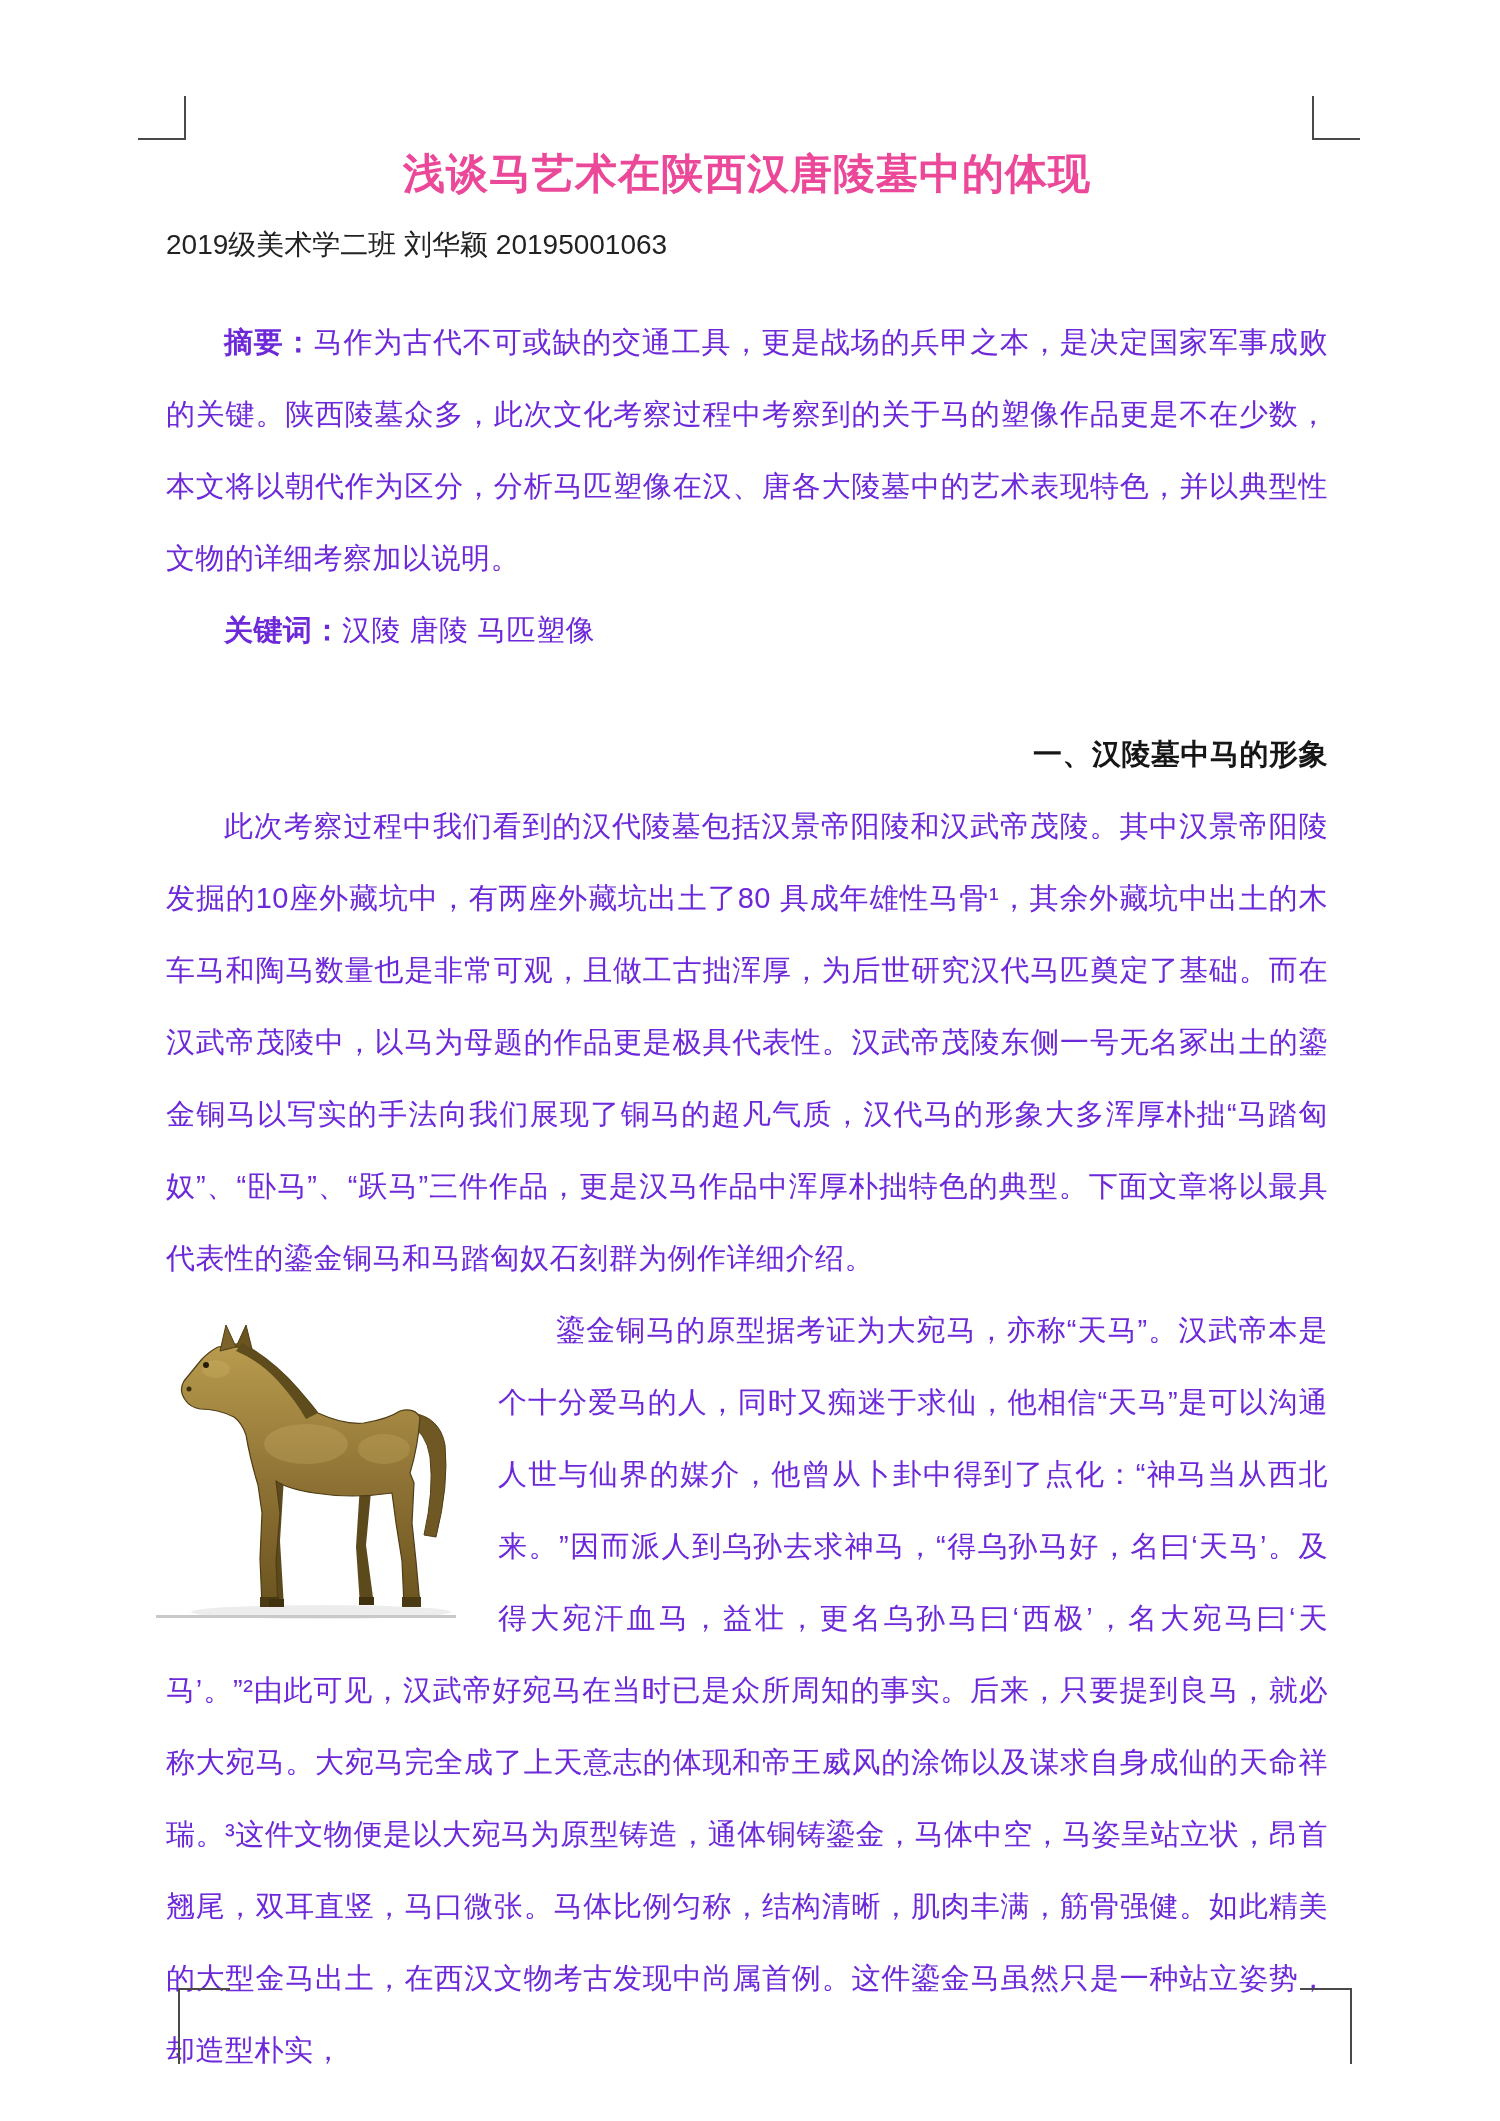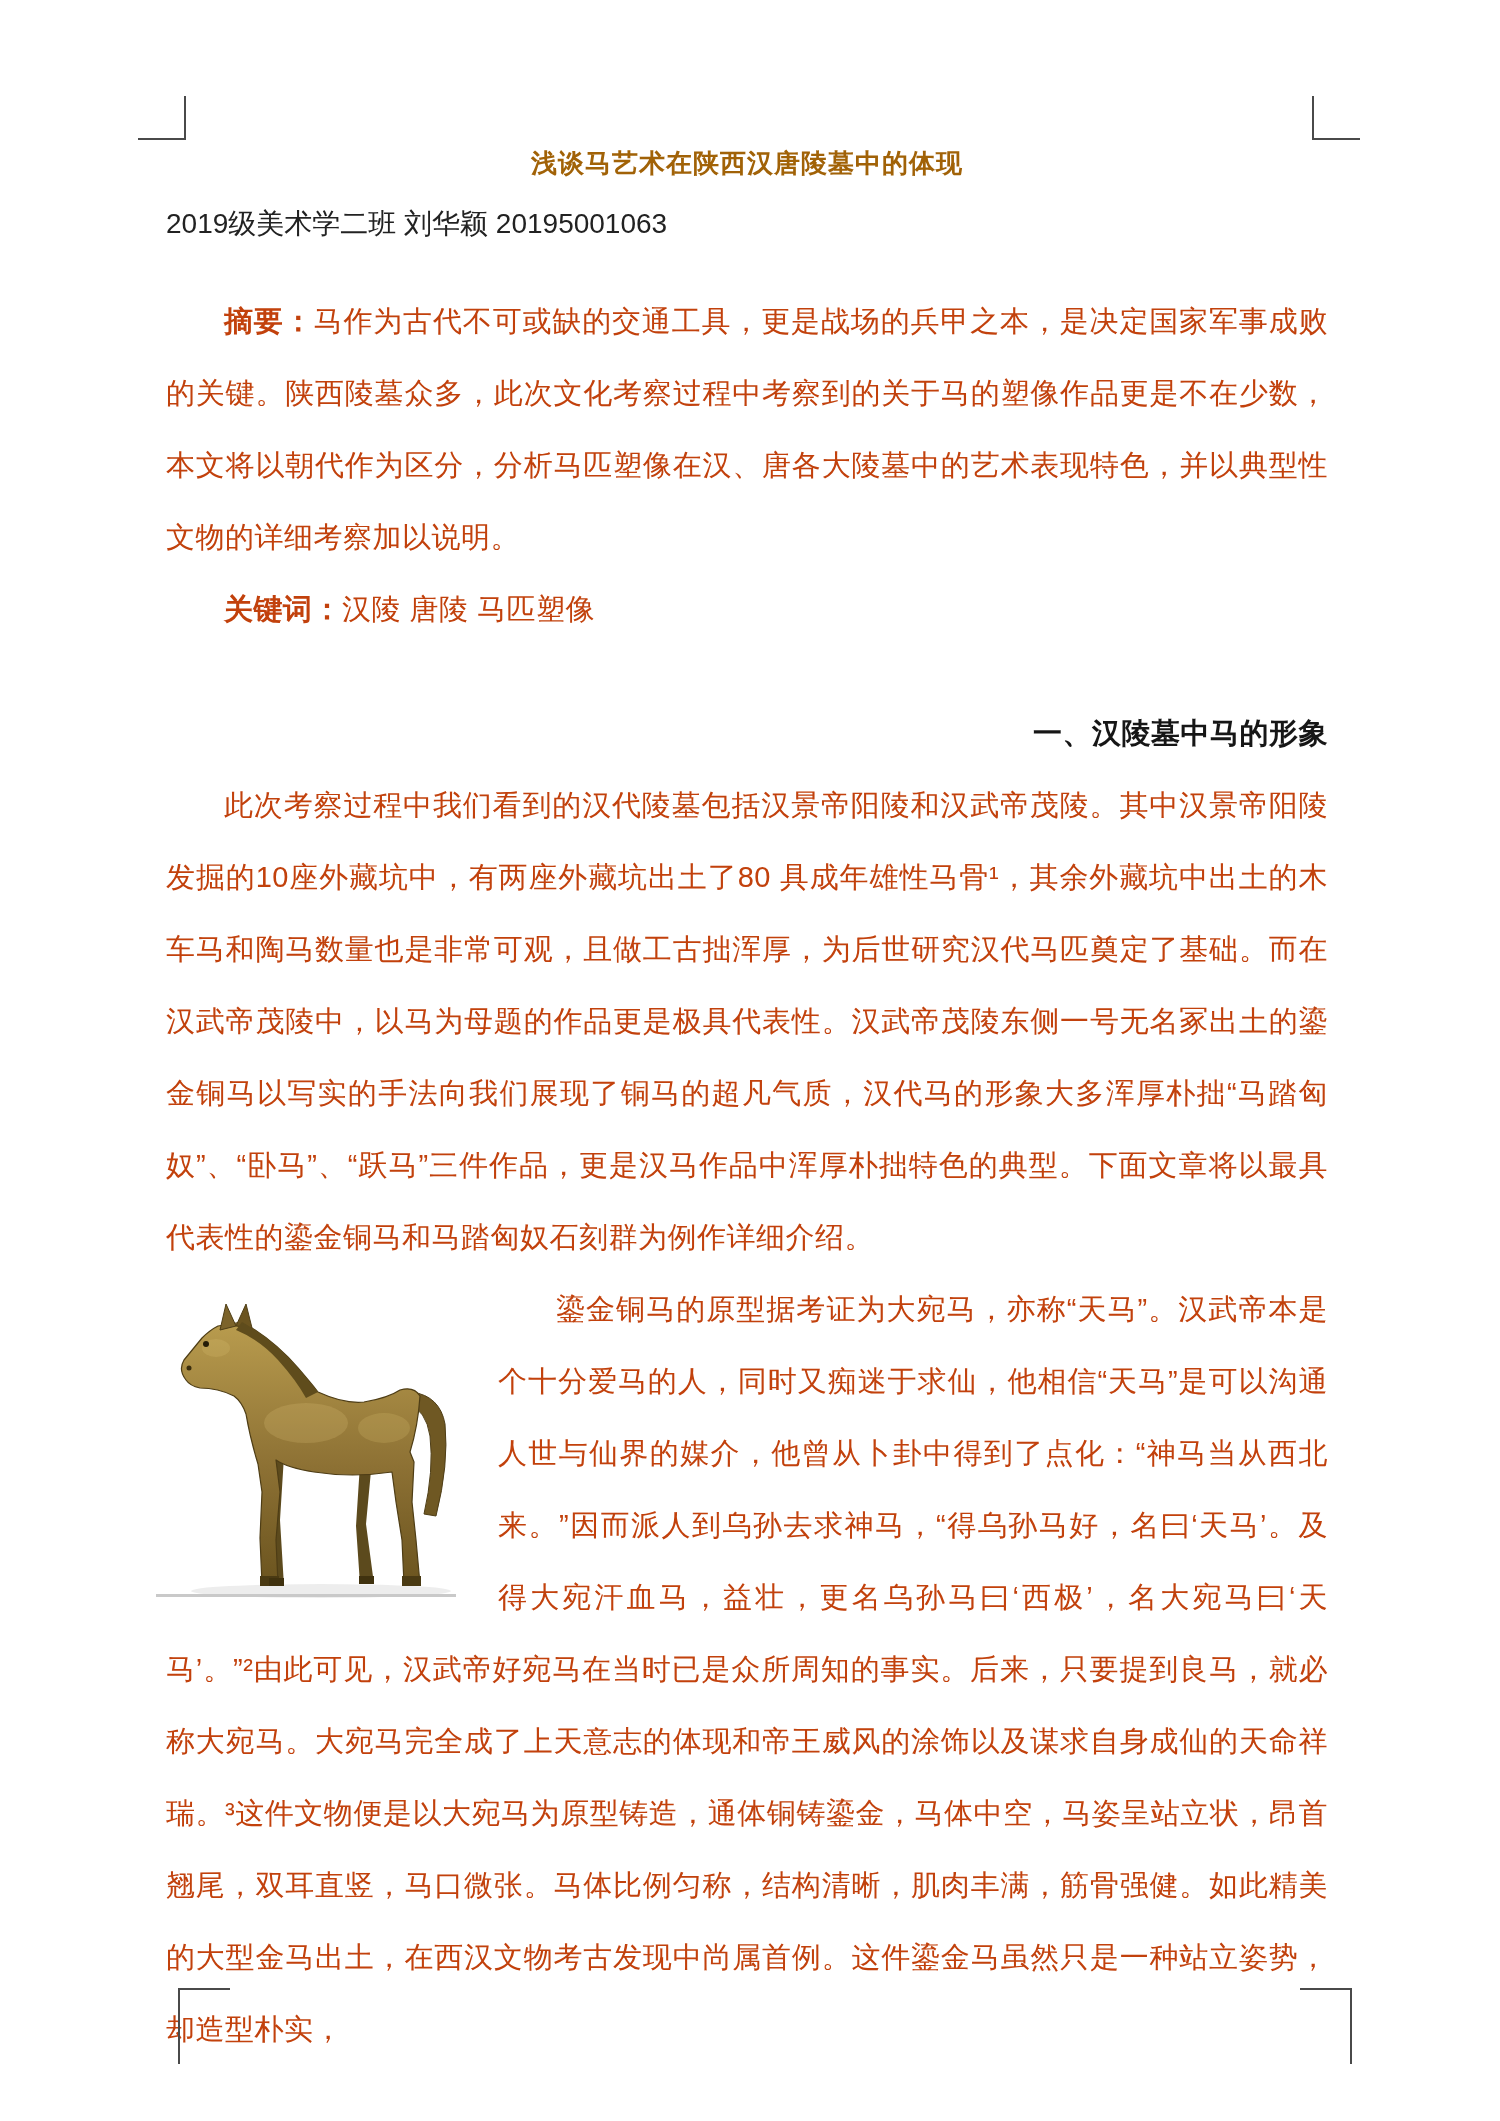--- a/index.html
+++ b/index.html
@@ -16,40 +16,40 @@
   .mark { position: absolute; width: 46px; height: 42px; }
   .mark-tl { left: 138px; top: 96px;  border-right: 2px solid #4a4a4a; border-bottom: 2px solid #4a4a4a; }
   .mark-tr { right: 140px; top: 96px; border-left: 2px solid #4a4a4a;  border-bottom: 2px solid #4a4a4a; }
   .mark-bl { left: 178px; top: 1988px; width: 50px; height: 74px; border-left: 2px solid #4a4a4a; border-top: 2px solid #4a4a4a; }
   .mark-br { right: 148px; top: 1988px; width: 50px; height: 74px; border-right: 2px solid #4a4a4a; border-top: 2px solid #4a4a4a; }
 
   .content {
     padding: 146px 172px 0 166px;
   }
   .title {
-    font-size: 26px;
+    font-size: 42px;
     font-weight: bold;
     text-align: center;
     margin: 0 0 24px 0;
     letter-spacing: 1px;
-    color: #a16207;
+    color: #ec4899;
   }
   .author {
     font-size: 28px;
     text-align: left;
     margin: 0 0 42px 0;
     color: #222222;
   }
   .para {
     font-size: 29px;
     line-height: 72px;
     text-align: justify;
     text-indent: 2em;
     margin: 0;
-    color: #c2410c;
+    color: #6d28d9;
     letter-spacing: 0.5px;
   }
   .bold { font-weight: bold; }
   .heading {
     font-size: 29px;
     font-weight: bold;
     line-height: 72px;
     margin: 52px 0 0 0;
     color: #161616;
     letter-spacing: 0.5px;

